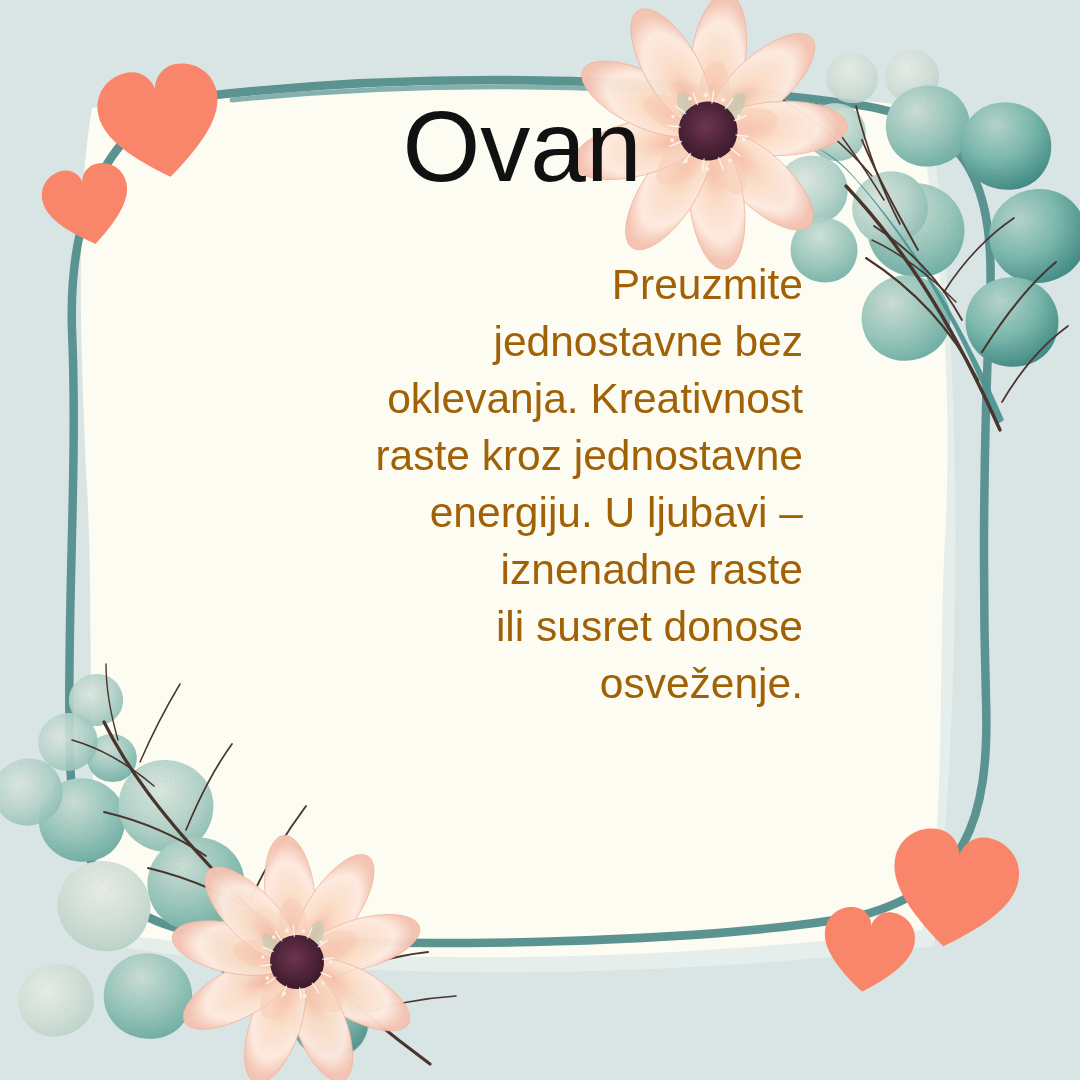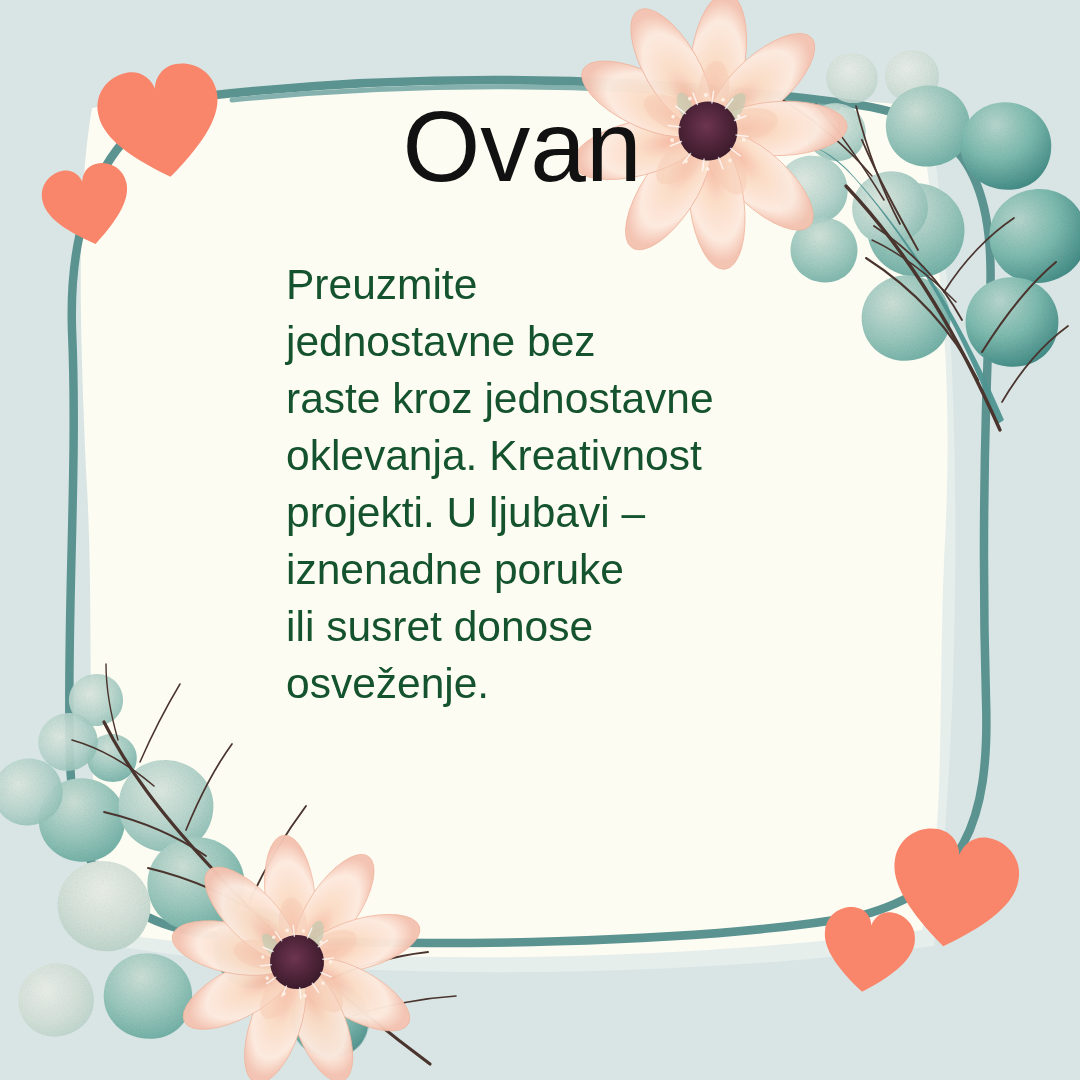--- a/index.html
+++ b/index.html
@@ -37,28 +37,28 @@
     text-align: center;
     font-size: 100px;
     line-height: 1.0;
     font-weight: 400;
     color: #111111;
     letter-spacing: 0px;
     transform: translateX(-18px);
   }
   #horoscope-body {
     position: absolute;
-    left: 286px;
+    left: 303px;
     top: 256px;
     width: 500px;
-    text-align: left;
+    text-align: right;
     font-size: 42.5px;
     line-height: 57px;
     font-weight: 400;
-    color: #14532d;
+    color: #a16207;
   }
   #horoscope-body .ln {
     display: block;
     white-space: nowrap;
   }
 </style>
 </head>
 <body>
 
 <div id="card">
@@ -283,22 +283,22 @@
                C2,-60 10,-70 24,-70 C40,-70 58,-58 58,-36 C58,-16 42,6 0,36 Z" fill="#f9856a"></path>
     </g>
   </svg>
 
   <div id="text-layer">
     <div id="horoscope-title">Ovan</div>
 
     <div id="horoscope-body">
       <span class="ln">Preuzmite</span>
       <span class="ln">jednostavne bez</span>
+      <span class="ln">oklevanja. Kreativnost</span>
       <span class="ln">raste kroz jednostavne</span>
-      <span class="ln">oklevanja. Kreativnost</span>
-      <span class="ln">projekti. U ljubavi –</span>
-      <span class="ln">iznenadne poruke</span>
+      <span class="ln">energiju. U ljubavi –</span>
+      <span class="ln">iznenadne raste</span>
       <span class="ln">ili susret donose</span>
       <span class="ln">osveženje.</span>
     </div>
   </div>
 
 </div>
 
 </body></html>

